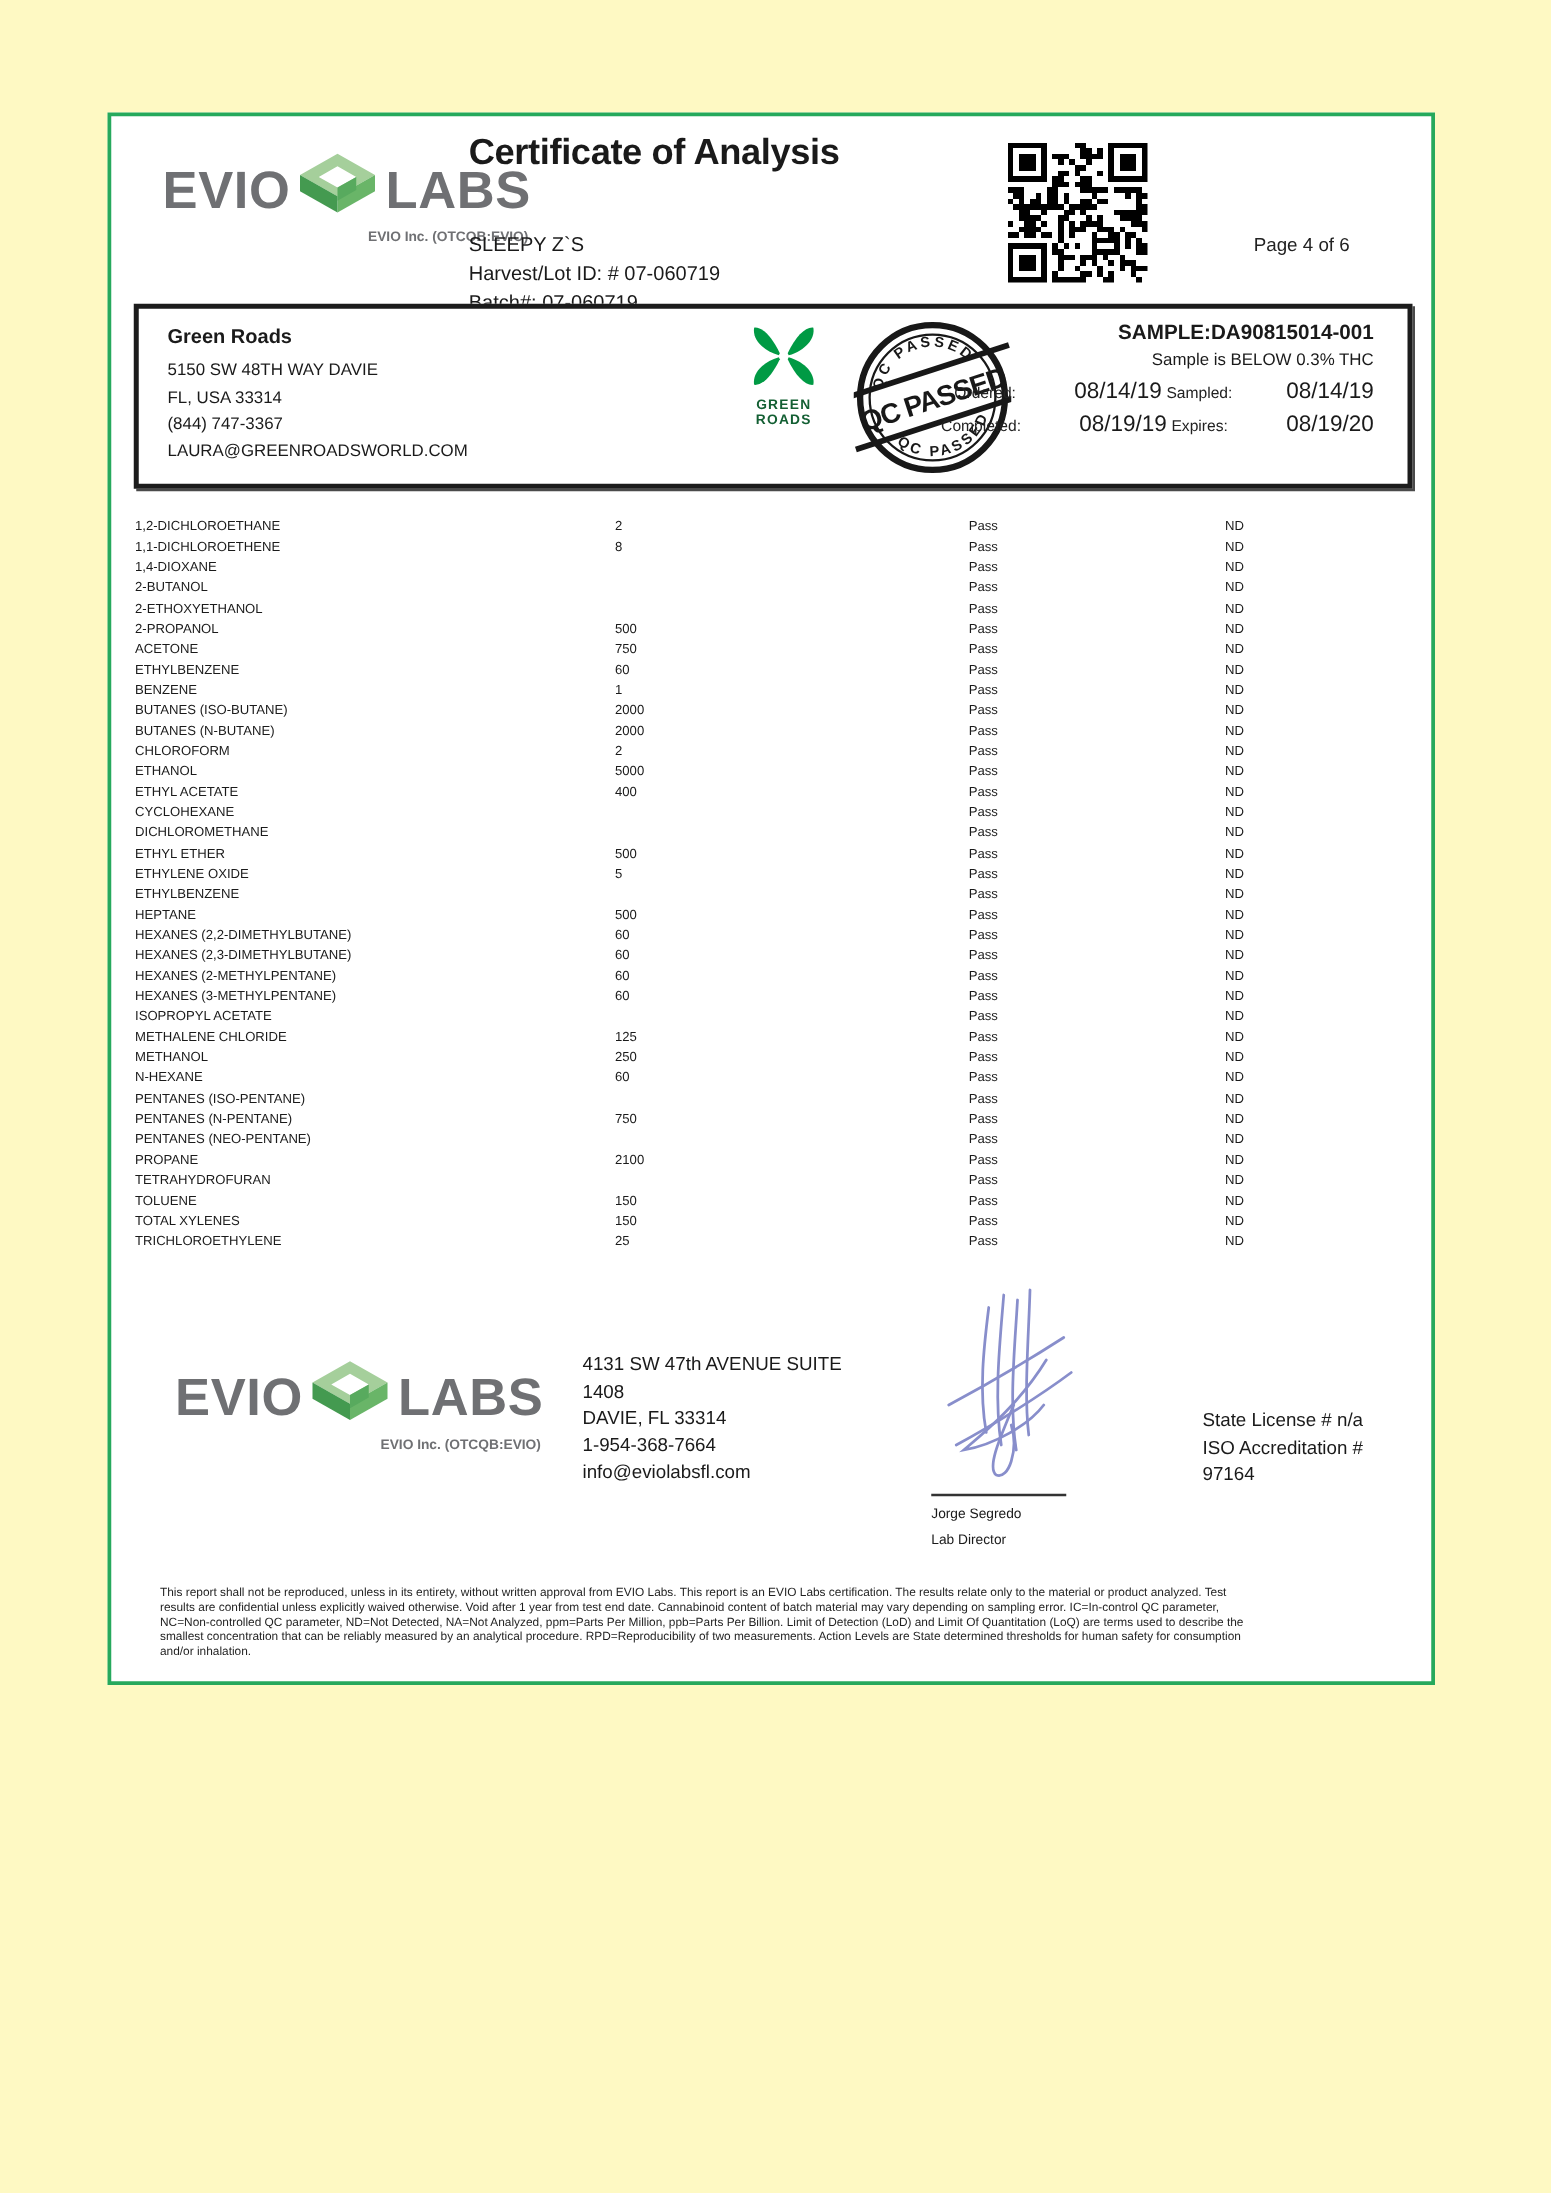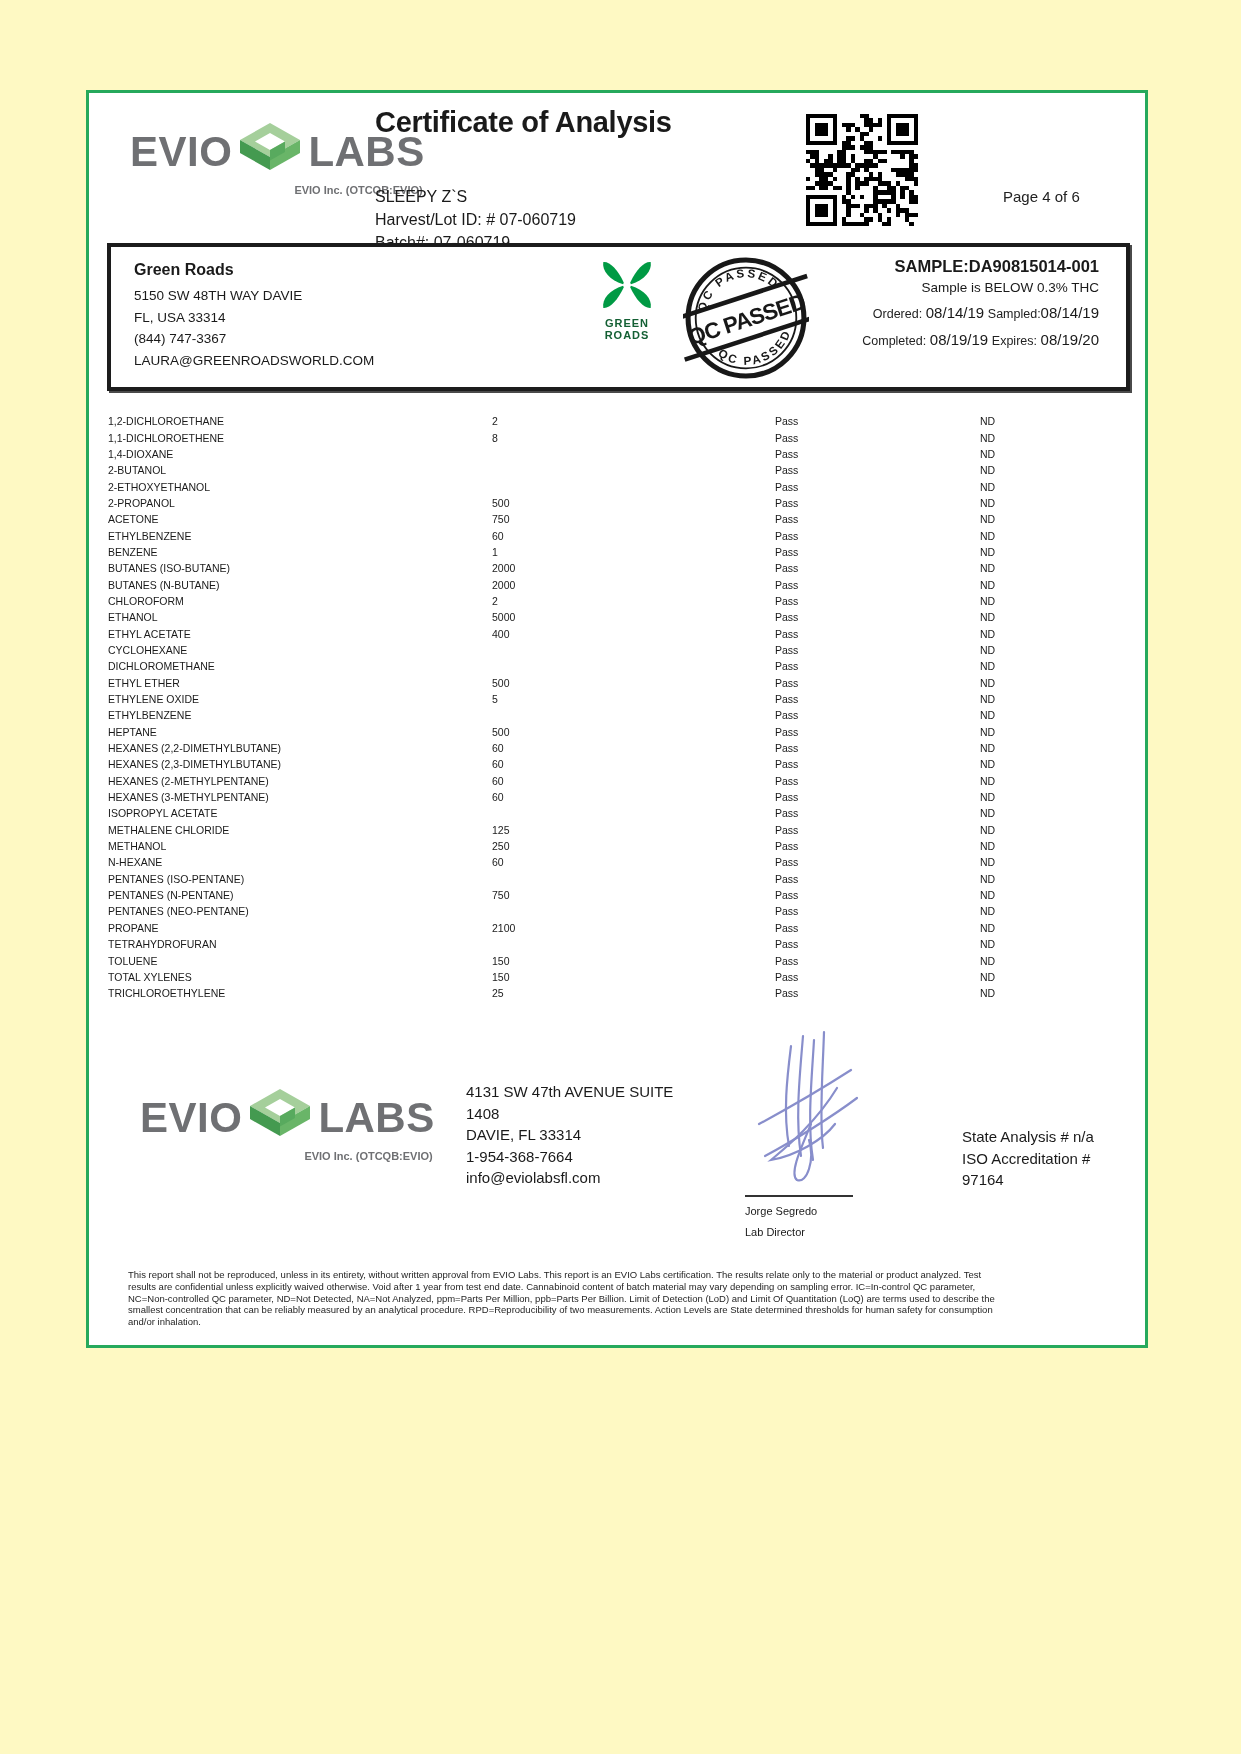--- a/index.html
+++ b/index.html
@@ -32,21 +32,21 @@
   .client-name { font-size:16px; font-weight:700; margin-bottom:6px; }
   .client-line { font-size:13.5px; line-height:21.5px; }
   .gr-logo { position:absolute; left:470px; top:8px; width:92px; text-align:center; }
   .gr-logo-text { font-size:11px; font-weight:700; color:#135f33; letter-spacing:1px; margin-top:-2px; }
   .stamp-box { position:absolute; left:572px; top:8px; }
   .sample-block { position:absolute; right:27px; top:10px; text-align:right; }
   .sample-id { font-size:16.5px; font-weight:700; margin-bottom:4px; }
   .sample-note { font-size:13.5px; margin-bottom:5px; }
   .sample-dates { font-size:13px; line-height:25px; }
   .sample-dates .lbl { font-size:12.5px; color:#222;margin-top:16px; }
-  .sample-dates .val { font-size:15px; }
+  .sample-dates .val { font-size:18px;margin-left:43px; }
 
   
   .rs-table { position:absolute; left:108px; top:406px; width:940px; }
   .rs-head { display:grid; grid-template-columns:384px 283px 205px auto; }
   .rs-head span { font-size:19px; font-weight:700; letter-spacing:-.2px; }
   .rs-body { margin-top:7px; }
   .rs-row { display:grid; grid-template-columns:384px 283px 205px auto; height:16.35px; align-items:center; }
   .rs-row span { font-size:10.5px; color:#1a1a1a; }
 
   
@@ -664,19 +664,19 @@
     </svg>
   </div>
   <div class="sig-line"></div>
   <div class="signer">
     <div>Jorge Segredo</div>
     <div>Lab Director</div>
   </div>
 
   <div class="license-block">
 
-  <div>State Analysis # n/a</div>
+  <div>State License # n/a</div>
       <div>ISO Accreditation #</div>
       <div>97164</div>
     </div>
 
   <div class="disclaimer">This report shall not be reproduced, unless in its entirety, without written approval from EVIO Labs. This report is an EVIO Labs certification. The results relate only to the material or product analyzed. Test results are confidential unless explicitly waived otherwise. Void after 1 year from test end date. Cannabinoid content of batch material may vary depending on sampling error. IC=In-control QC parameter, NC=Non-controlled QC parameter, ND=Not Detected, NA=Not Analyzed, ppm=Parts Per Million, ppb=Parts Per Billion. Limit of Detection (LoD) and Limit Of Quantitation (LoQ) are terms used to describe the smallest concentration that can be reliably measured by an analytical procedure. RPD=Reproducibility of two measurements. Action Levels are State determined thresholds for human safety for consumption and/or inhalation.</div>
 </div>
 
 </body></html>

